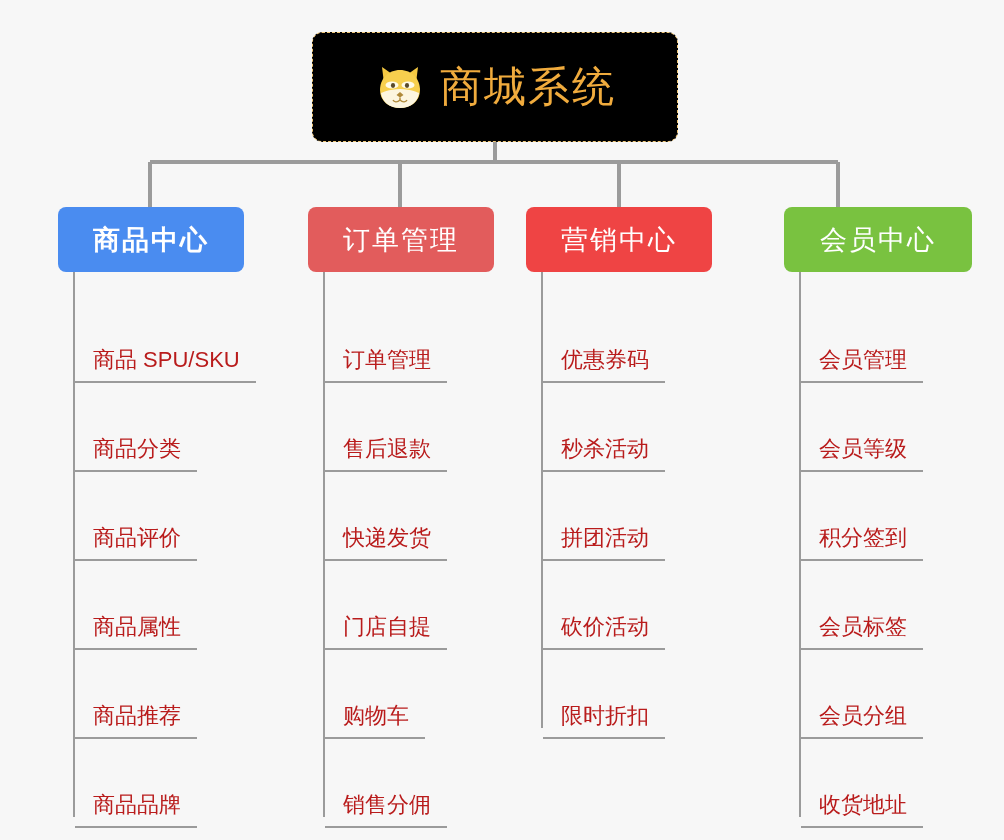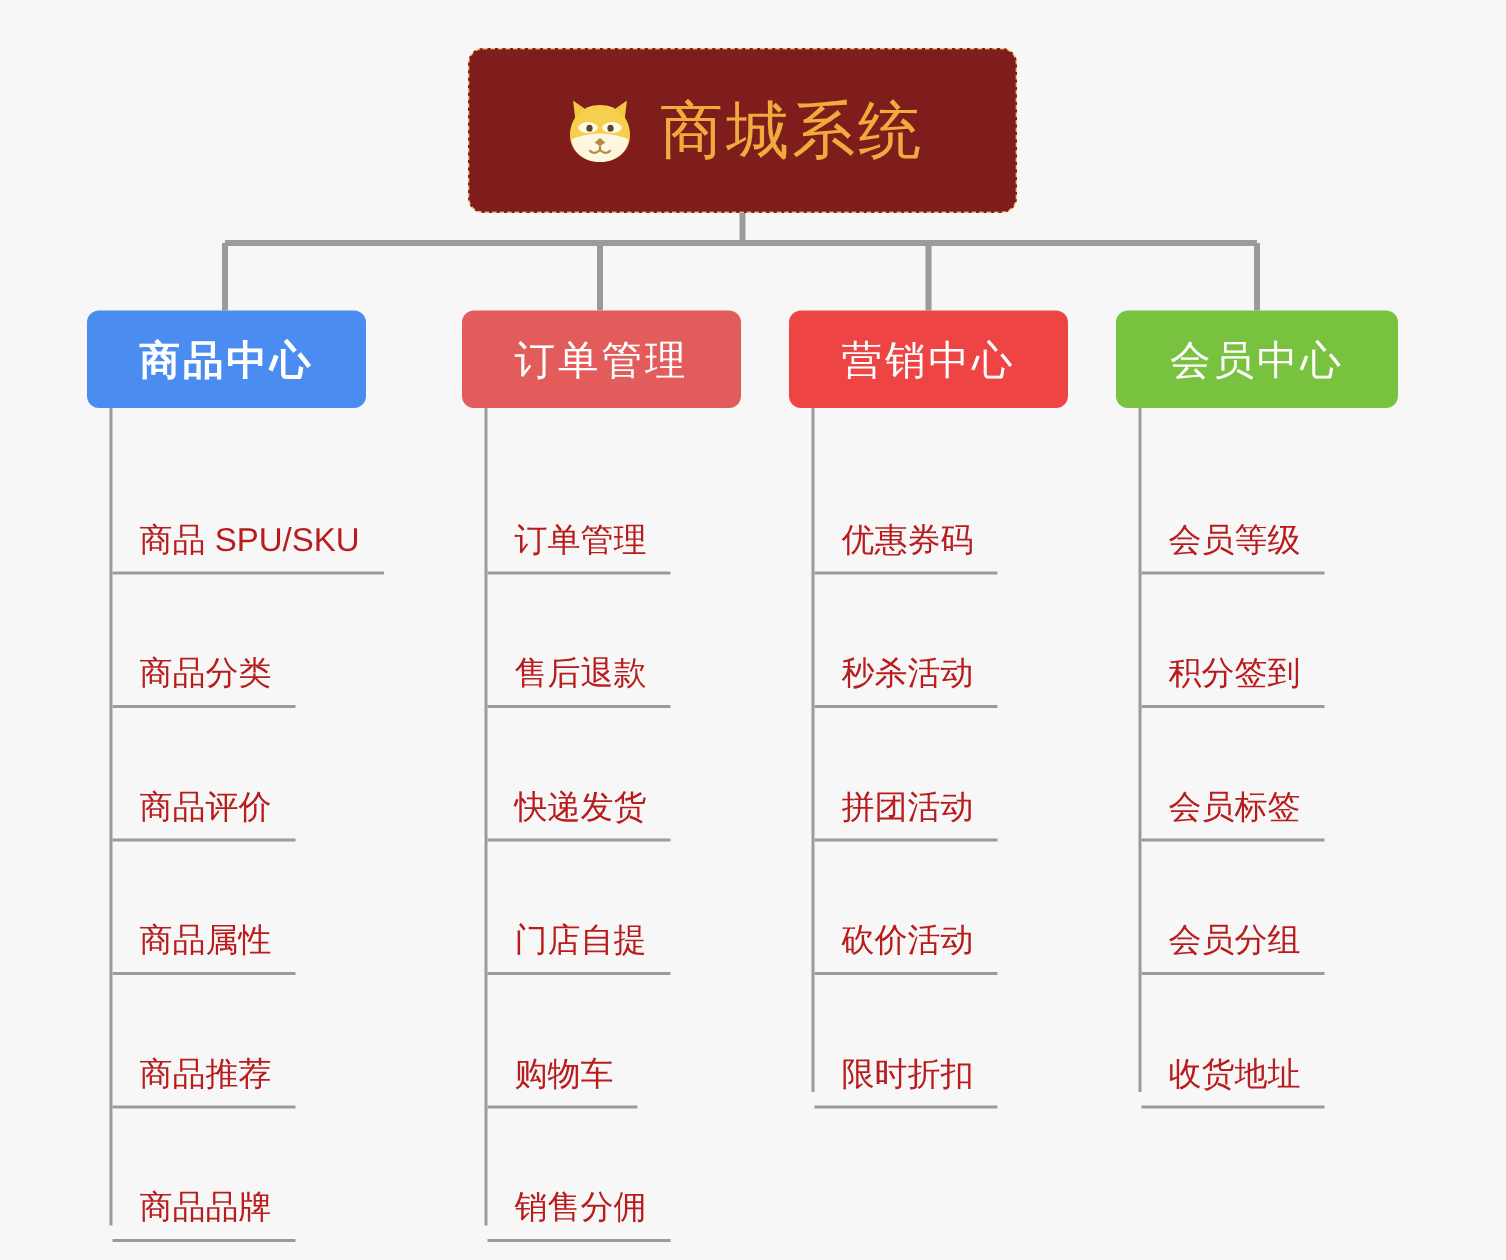--- a/index.html
+++ b/index.html
@@ -66,21 +66,21 @@
 
   
   .column {
     position: absolute;
     top: 207px;
     width: 188px;
   }
   .col-0 { left: 58px;  width: 186px; }
   .col-1 { left: 308px; width: 186px; }
   .col-2 { left: 526px; width: 186px; }
-  .col-3 { left: 744px; width: 188px; text-align: right; }
+  .col-3 { left: 784px; width: 188px; text-align: right; }
 
   .col-header {
     height: 65px;
     border-radius: 8px;
     display: flex;
     align-items: center;
     justify-content: center;
     color: #ffffff;
     font-size: 27px;
     letter-spacing: 2px;
@@ -121,21 +121,21 @@
     white-space: nowrap;
     border-bottom: 2px solid #9b9b9b;
     margin-left: 2px;
   }
 </style>
 </head>
 <body style="background: rgb(247, 247, 247);">
 
 <div id="diagram">
 
-  <div class="root-node" style="background: #7f1d1d; border-color: rgb(240, 198, 118);">
+  <div class="root-node" style="background: #000000; border-color: rgb(240, 198, 118);">
     <span class="root-icon">
       <svg viewBox="0 0 52 52" width="52" height="52" aria-hidden="true">
         <path d="M8 6 L10 22 L18 13 Z" fill="#f5c842"></path>
         <path d="M44 6 L42 22 L34 13 Z" fill="#f5c842"></path>
         <path d="M26 9 C38 9 46 18 46 29 C46 40 37 47 26 47 C15 47 6 40 6 29 C6 18 14 9 26 9 Z" fill="#f7cf4e"></path>
         <path d="M26 28 C37 28 45 32 45 32 C44 41 36 47 26 47 C16 47 8 41 7 32 C7 32 15 28 26 28 Z" fill="#fdf6e0"></path>
         <ellipse cx="18" cy="24" rx="6.5" ry="3.6" fill="#fffbe8"></ellipse>
         <ellipse cx="34" cy="24" rx="6.5" ry="3.6" fill="#fffbe8"></ellipse>
         <ellipse cx="19" cy="24.5" rx="2.1" ry="2.4" fill="#5a4a2a"></ellipse>
         <ellipse cx="33" cy="24.5" rx="2.1" ry="2.4" fill="#5a4a2a"></ellipse>
@@ -228,20 +228,23 @@
       <div class="leaf-item">
           <span class="leaf-label">限时折扣</span>
         </div>
     </div>
   </div>
 
   <div class="column col-3">
     <div class="col-header" style="background: rgb(121, 194, 64);">会员中心</div>
     <div class="col-items">
       <div class="leaf-item">
+          <span class="leaf-label">会员管理</span>
+        </div>
+      <div class="leaf-item">
           <span class="leaf-label">会员等级</span>
         </div>
       <div class="leaf-item">
           <span class="leaf-label">积分签到</span>
         </div>
       <div class="leaf-item">
           <span class="leaf-label">会员标签</span>
         </div>
       <div class="leaf-item">
           <span class="leaf-label">会员分组</span>

